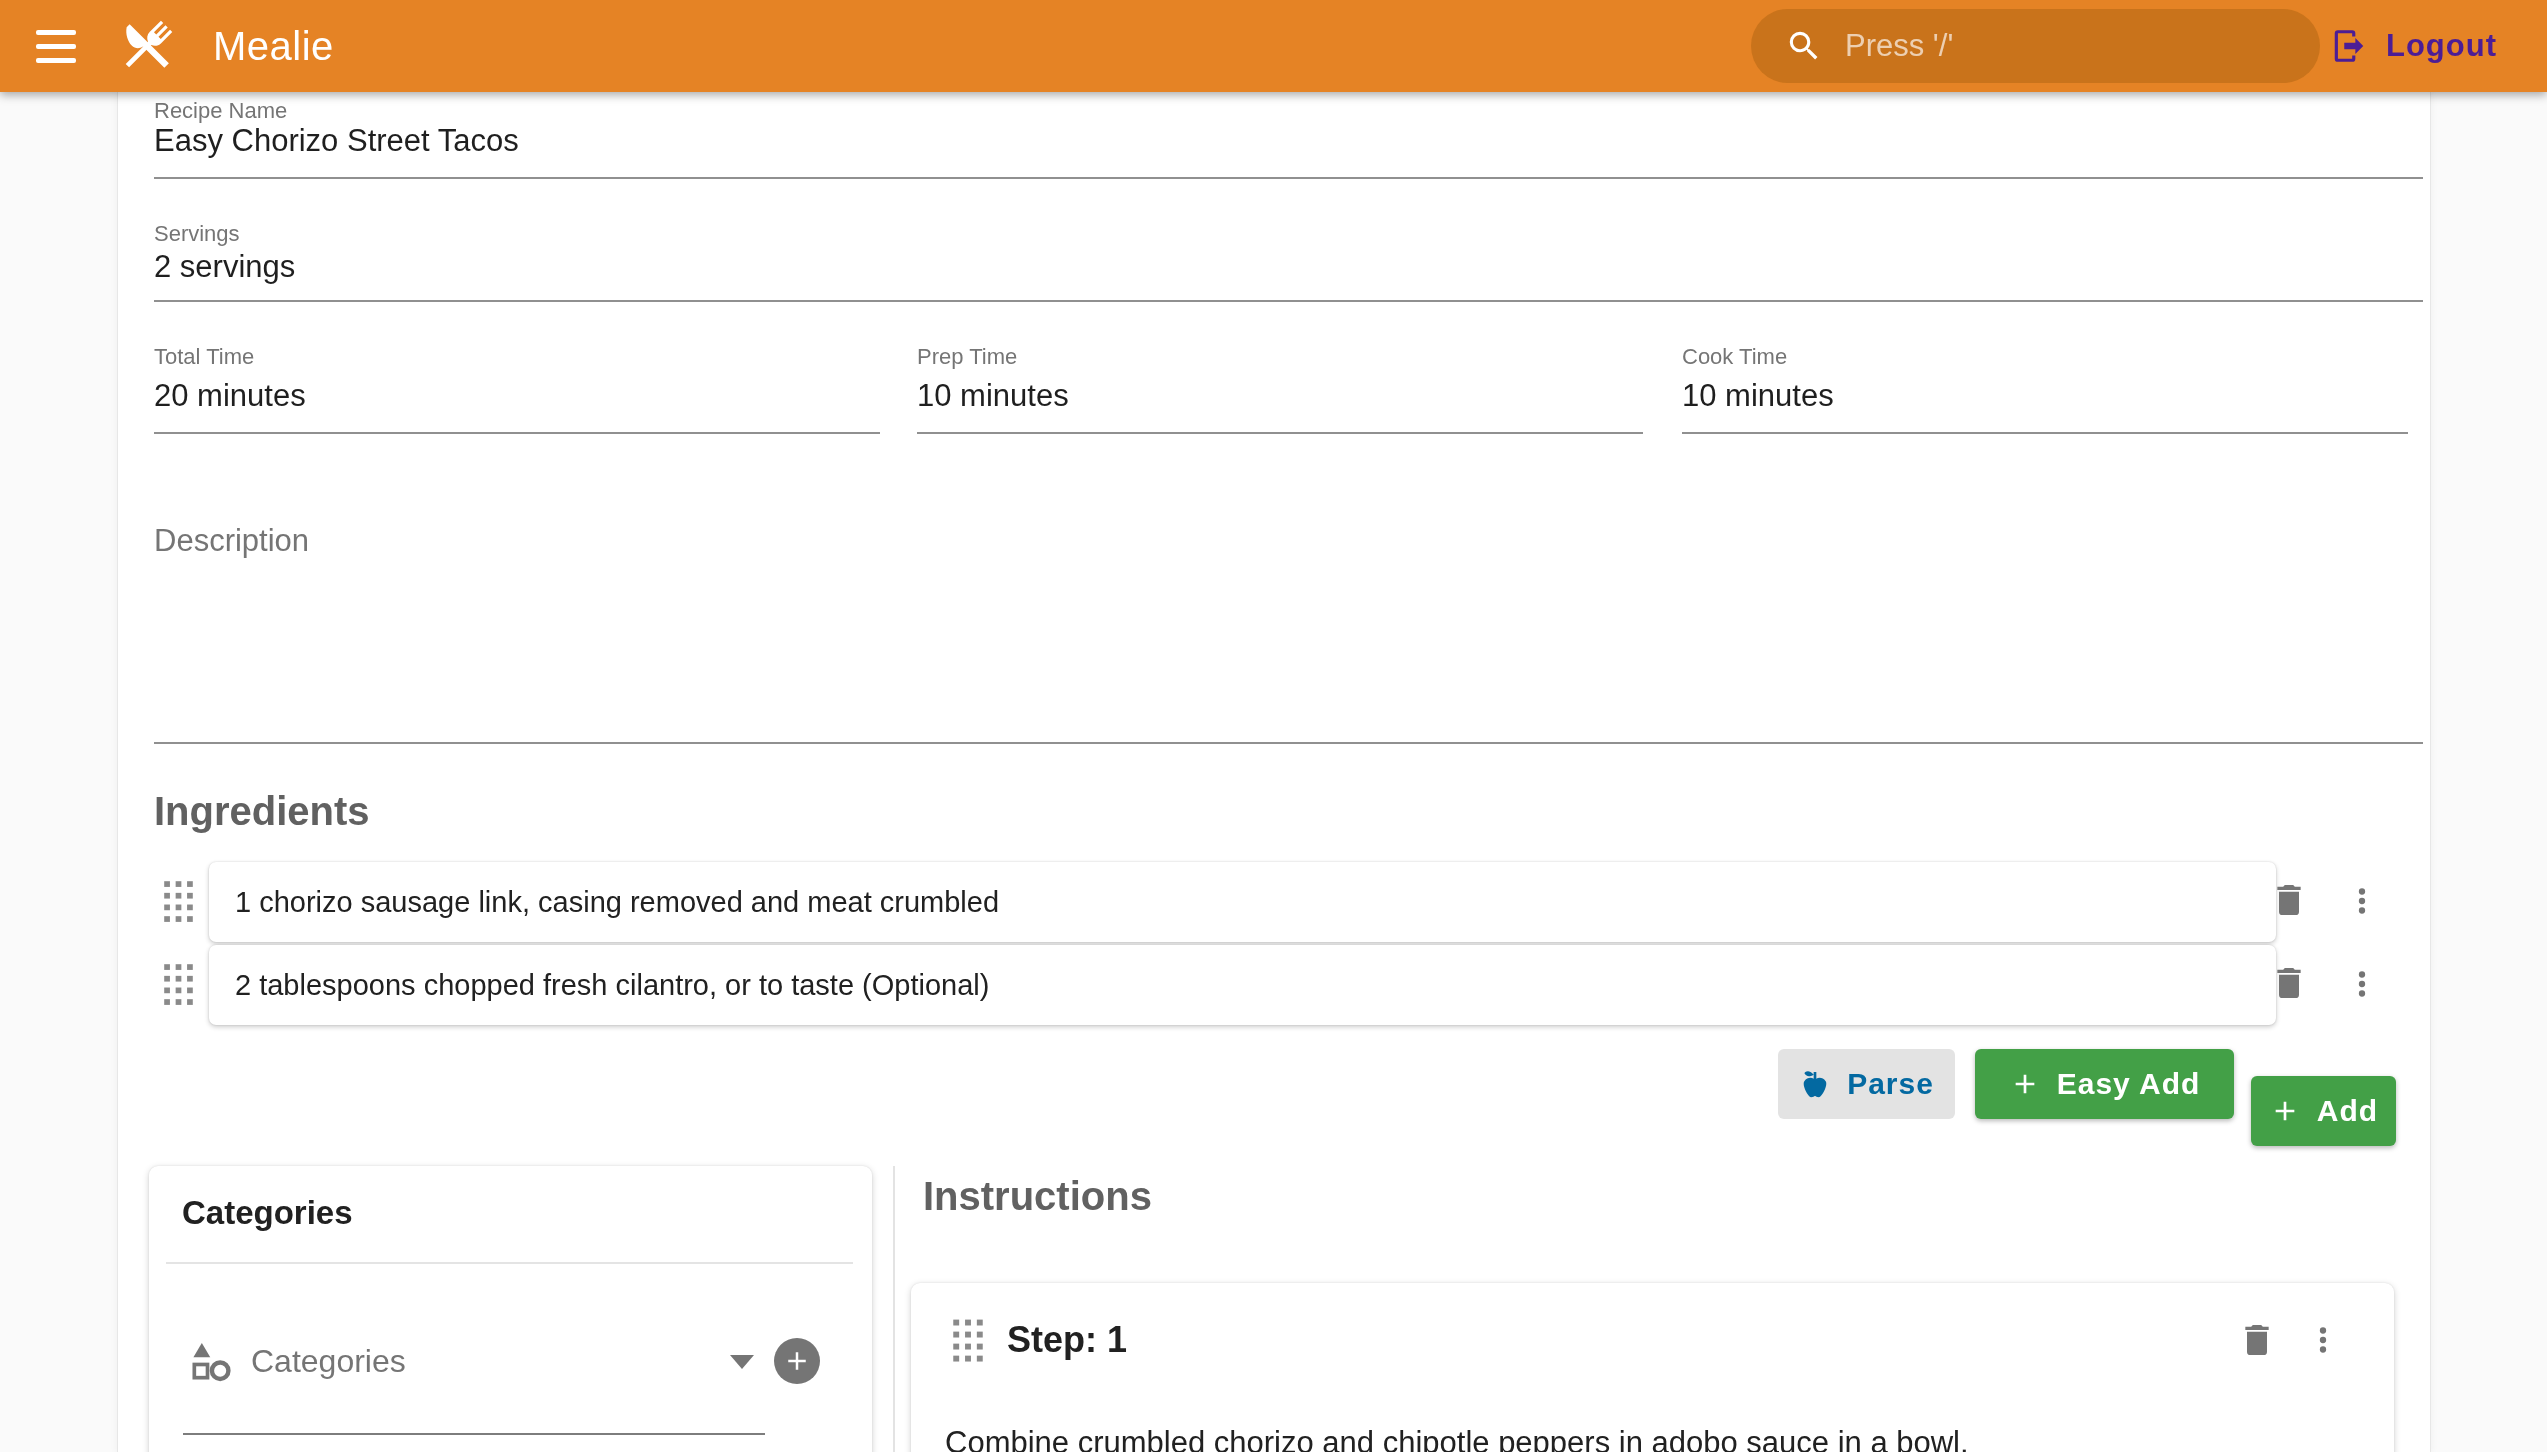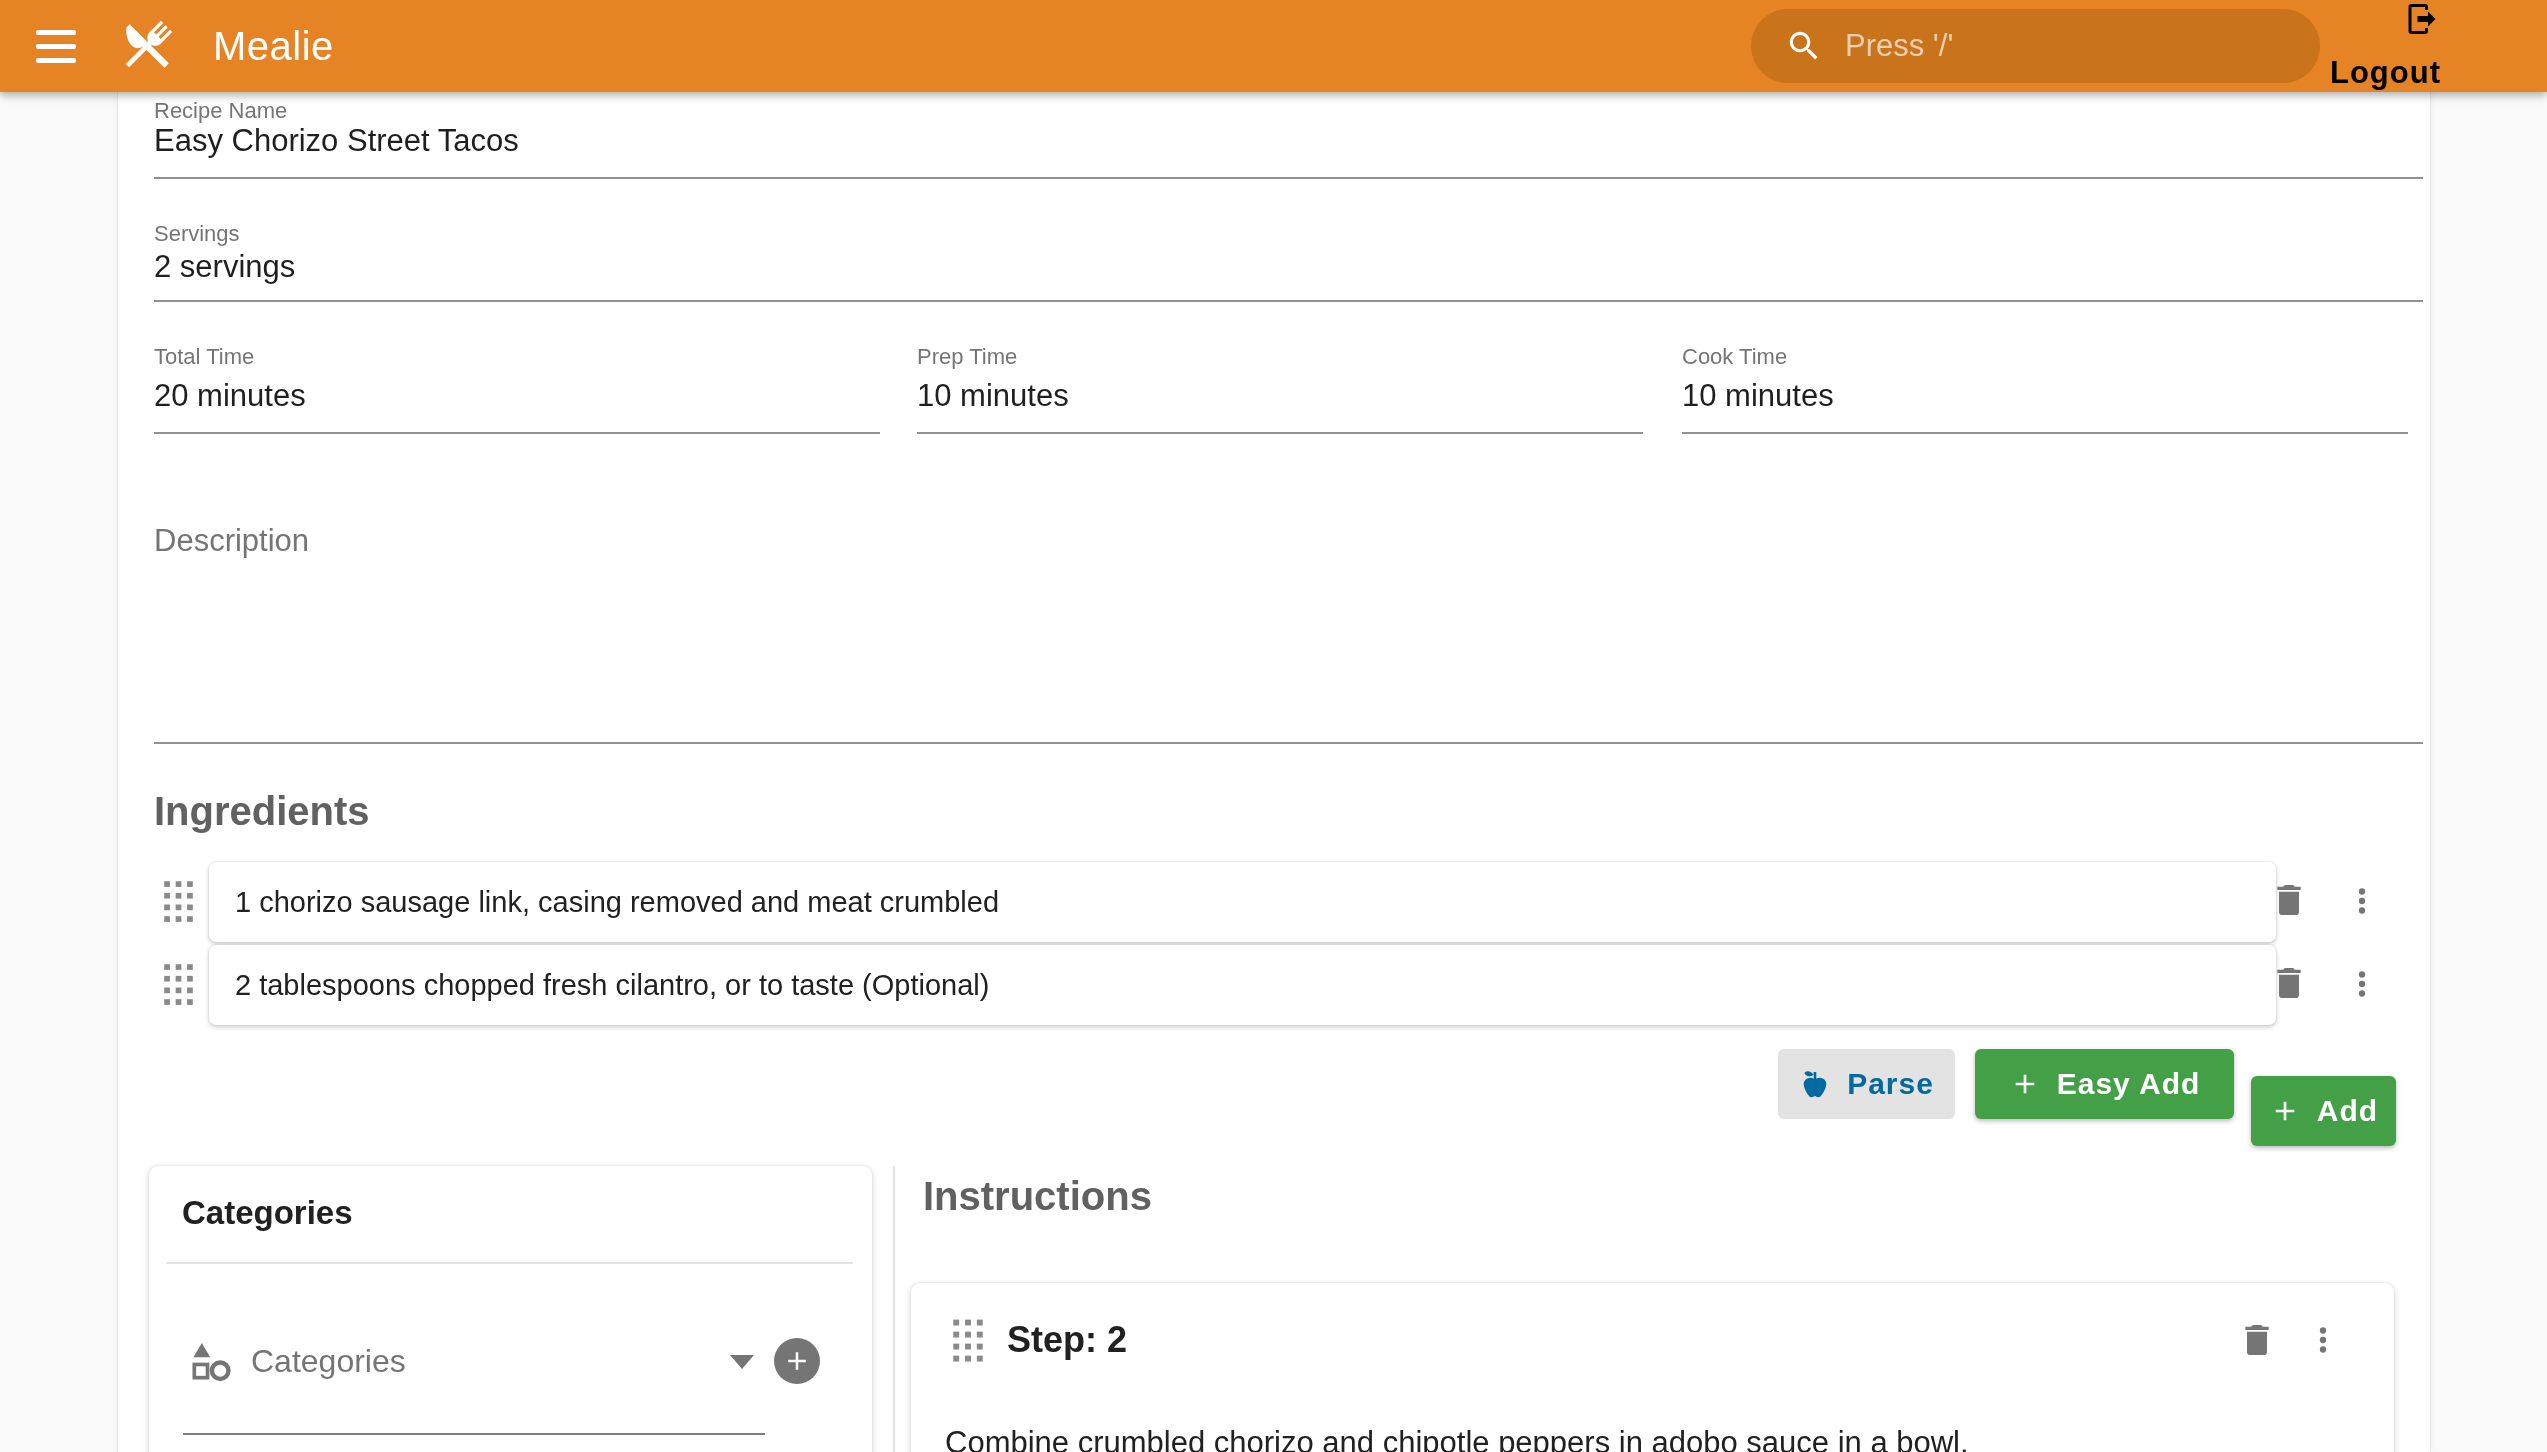--- a/index.html
+++ b/index.html
@@ -14,22 +14,22 @@
   .hamburger span{display:block;height:5px;border-radius:2px;background:#fff;}
   .logo{position:absolute;left:115px;top:14px;width:64px;height:64px;color:#fff;cursor:pointer;}
   .app-title{position:absolute;left:213px;top:0;height:92px;display:flex;align-items:center;
              color:#fff;font-size:40px;font-weight:500;letter-spacing:0.5px;}
   .search-pill{position:absolute;left:1751px;top:9px;width:569px;height:74px;border-radius:37px;
                background:#C9731B;display:flex;align-items:center;padding:0 0 0 34px;box-sizing:border-box;justify-content:center;}
   .search-pill svg{width:38px;height:38px;color:#fff;flex:0 0 auto;}
   .search-pill input{flex:1;background:transparent;border:none;outline:none;margin-left:20px;
                      font-family:inherit;font-size:31px;color:#fff;min-width:0;}
   .search-pill input::placeholder{color:rgba(255,255,255,.66);}
-  .logout{position:absolute;left:2324px;top:0;height:92px;display:flex;align-items:flex-end;gap:18px;
-          color:#000000;cursor:pointer;background:none;border:none;flex-direction:column;}
+  .logout{position:absolute;left:2324px;top:0;height:92px;display:flex;align-items:center;gap:18px;
+          color:#4c1d95;cursor:pointer;background:none;border:none;}
   .logout svg{width:38px;height:38px;}
   .logout .lbl{font-size:31px;font-weight:bold;letter-spacing:1px;}
 
   
   .container{position:absolute;left:117px;top:92px;width:2312px;height:1361px;background:#fff;
              border-left:1px solid #e7e7e7;border-right:1px solid #e7e7e7;box-shadow:0 0 8px rgba(0,0,0,.05);}
 
   
   .f-label{position:absolute;font-size:22px;color:#757575;}
   .f-value{position:absolute;background:transparent;border:none;outline:none;
@@ -255,21 +255,21 @@
         <rect x="6.2" y="6.3" width="2.6" height="2.6"></rect>
         <rect x="11.4" y="6.3" width="2.6" height="2.6"></rect>
       <rect x="1" y="11.6" width="2.6" height="2.6"></rect>
         <rect x="6.2" y="11.6" width="2.6" height="2.6"></rect>
         <rect x="11.4" y="11.6" width="2.6" height="2.6"></rect>
       <rect x="1" y="16.9" width="2.6" height="2.6"></rect>
         <rect x="6.2" y="16.9" width="2.6" height="2.6"></rect>
         <rect x="11.4" y="16.9" width="2.6" height="2.6"></rect>
     </svg>
   </button>
-  <div class="step-title" style="left:1007px;top:1319px;">Step: 2</div>
+  <div class="step-title" style="left:1007px;top:1319px;">Step: 1</div>
   <button class="iconbtn" style="left:2237px;top:1320px;">
     <svg width="40" height="40" viewBox="0 0 24 24" fill="currentColor">
       <path d="M19,4H15.5L14.5,3H9.5L8.5,4H5V6H19M6,19A2,2 0 0,0 8,21H16A2,2 0 0,0 18,19V7H6V19Z"></path>
     </svg>
   </button>
   <button class="iconbtn" style="left:2304px;top:1321px;">
     <svg width="38" height="38" viewBox="0 0 24 24" fill="currentColor">
       <path d="M12,16A2,2 0 0,1 14,18A2,2 0 0,1 12,20A2,2 0 0,1 10,18A2,2 0 0,1 12,16M12,10A2,2 0 0,1 14,12A2,2 0 0,1 12,14A2,2 0 0,1 10,12A2,2 0 0,1 12,10M12,4A2,2 0 0,1 14,6A2,2 0 0,1 12,8A2,2 0 0,1 10,6A2,2 0 0,1 12,4Z"></path>
     </svg>
   </button>

